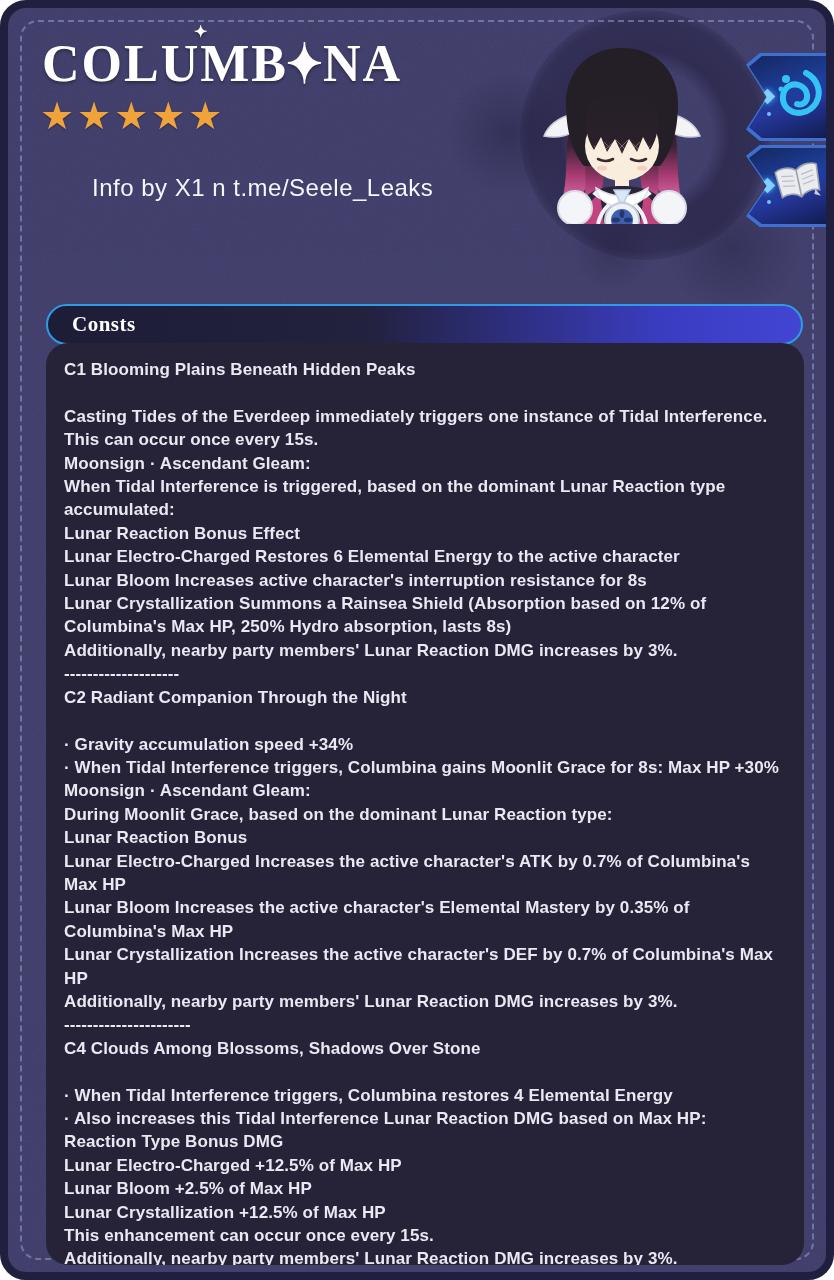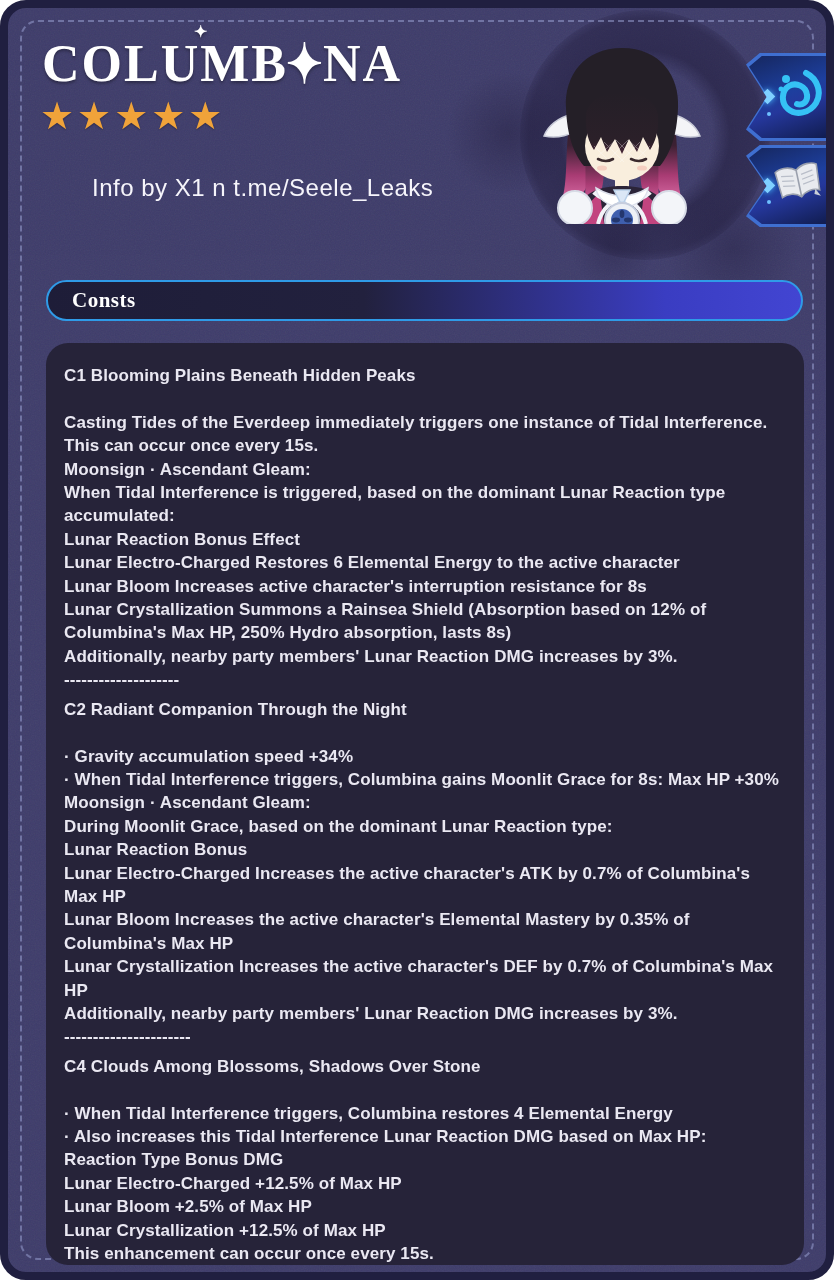--- a/index.html
+++ b/index.html
@@ -36,32 +36,32 @@
           clip-path:polygon(16% 0%,100% 0%,100% 100%,16% 100%,0% 87%,24% 50%,0% 13%);
           background:linear-gradient(160deg,#16275f 0%,#1d3f9e 45%,#25379b 60%,#101c4e 100%);}
   .banner.b1{top:45px;height:88px;}
   .banner.b2{top:137px;height:82px;}
   .banner .diamond{position:absolute;left:16px;top:50%;width:11px;height:11px;margin-top:-6px;
           background:#7fd0ff;transform:rotate(45deg);box-shadow:0 0 6px #4db4ff;z-index:2;}
   .banner .dot{position:absolute;left:21px;top:67%;width:4px;height:4px;border-radius:50%;
           background:#6ec0ff;z-index:2;}
   .banner .icon-wrap{position:absolute;right:8px;top:50%;transform:translateY(-50%);z-index:2;}
 
-  .consts-pill{position:absolute;left:38px;top:272px;width:757px;height:41px;z-index:4;
+  .consts-pill{position:absolute;left:38px;top:296px;width:757px;height:41px;z-index:4;
         box-sizing:border-box;border:2px solid #2f9be8;border-radius:999px;
         background:linear-gradient(90deg,#1e1d38 0%,#22213e 42%,#3a3dc2 82%,#4245d2 100%);
         display:flex;align-items:center;padding-left:24px;}
   .consts-pill span{color:#fff;font-weight:bold;font-size:21px;letter-spacing:.5px;
         font-family:"Liberation Serif",serif;}
 
   .const-box{position:absolute;left:38px;top:335px;width:758px;height:922px;z-index:4;
         box-sizing:border-box;background:#262339;border-radius:22px;
         padding:15px 18px;overflow:hidden;}
   .const-text{color:#eae8f2;font-weight:bold;font-size:17px;line-height:23.4px;
-        white-space:pre-wrap;letter-spacing:.1px;margin-top:6px;}
+        white-space:pre-wrap;letter-spacing:.1px;}
 </style>
 </head>
 <body>
 
 <div class="card">
 
   <svg class="noise" width="834" height="1280" aria-hidden="true">
     <filter id="nz">
         <feTurbulence type="fractalNoise" baseFrequency="0.8" numOctaves="2"></feTurbulence>
       </filter>

